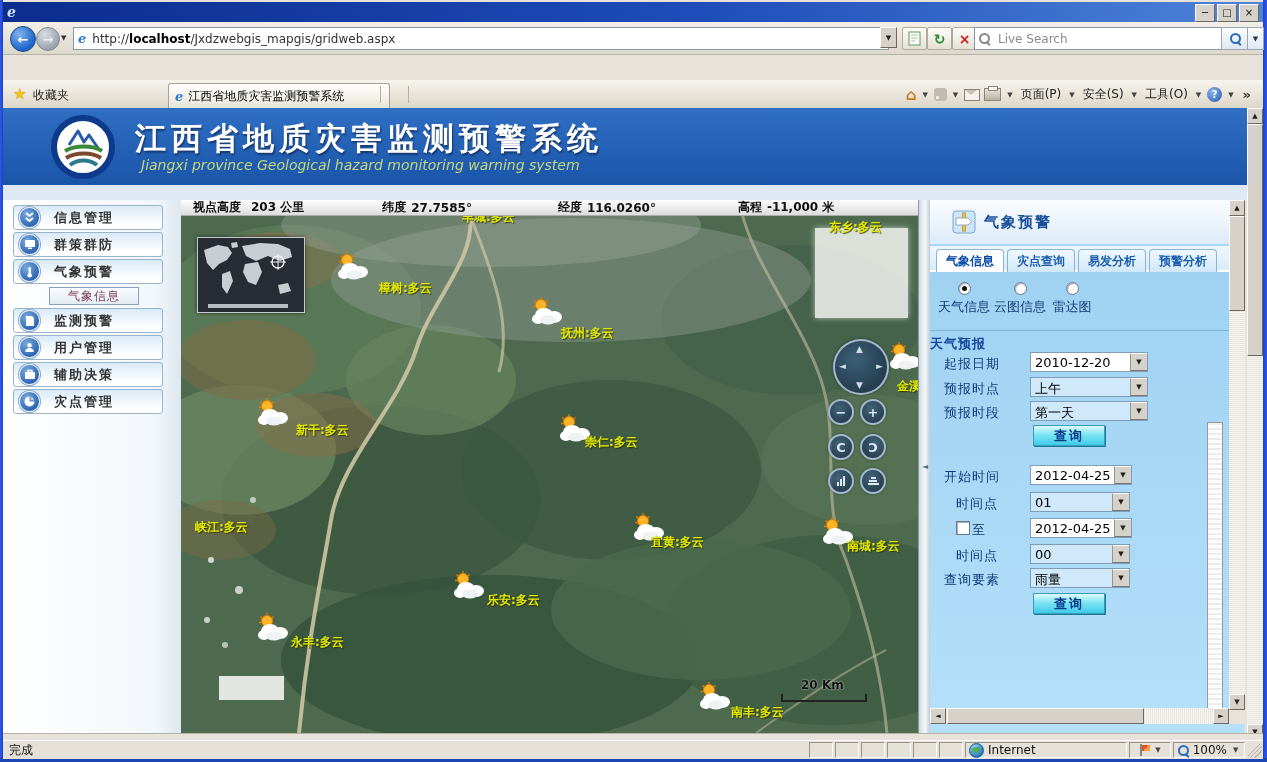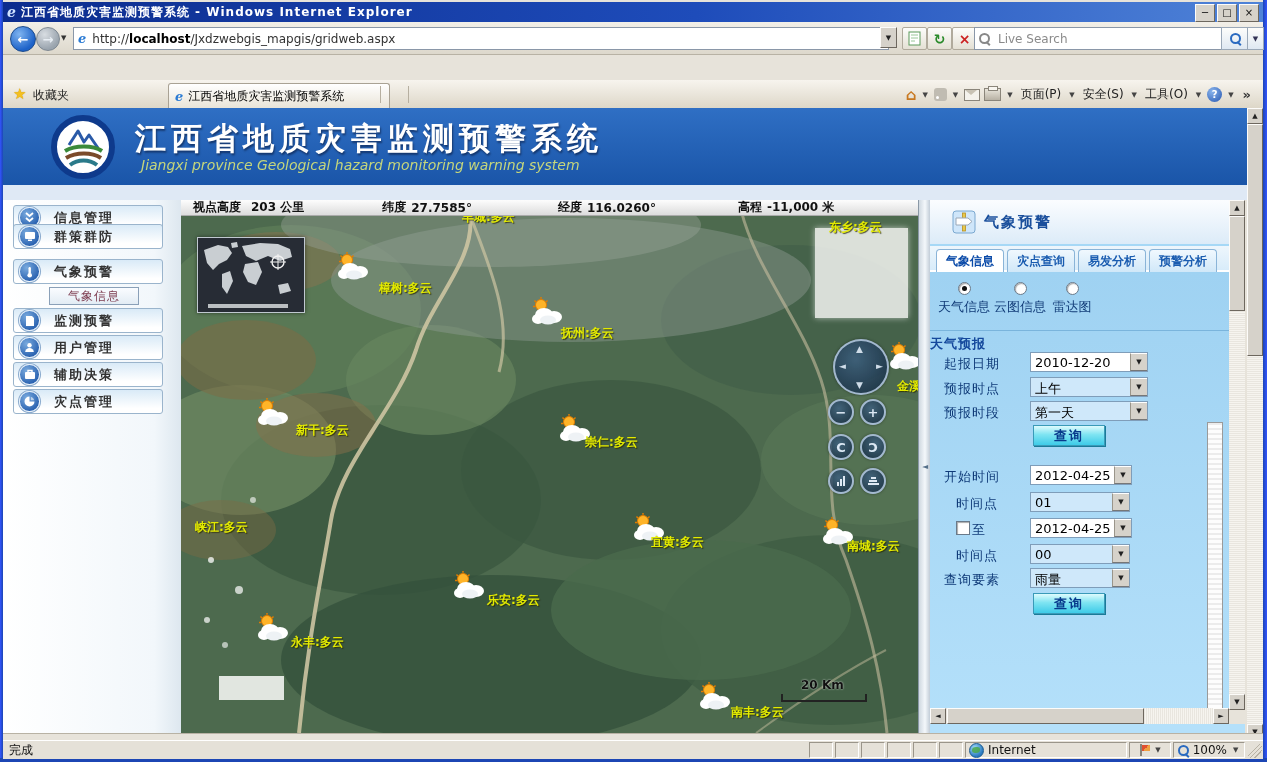--- a/index.html
+++ b/index.html
@@ -140,21 +140,20 @@
 <body>
 
 <div class="screen">
 
   <div class="abs frame-l"></div>
   <div class="abs frame-r"></div>
   <div class="abs frame-b"></div>
 
   <div class="abs" id="titlebar">
     <span class="ie">e</span>
-    <span class="ttl">江西省地质灾害监测预警系统 - Windows Internet Explorer</span>
     <span id="winbtns">
       <span class="winbtn">─</span>
       <span class="winbtn">□</span>
       <span class="winbtn">×</span>
     </span>
   </div>
 
   <div class="abs" id="addrbar">
     <span class="navcirc" id="backbtn">←</span>
     <span class="navcirc" id="fwdbtn">→</span>
@@ -229,21 +228,21 @@
 
   <div class="abs" id="leftcol">
     <div class="sbitem" style="top:5px;">
       <span class="sbicon">
           <svg width="11" height="11" viewBox="0 0 11 11">
             <path d="M2 1 L5.5 4 L9 1 M2 6 L5.5 9 L9 6" fill="none" stroke="#fff" stroke-width="1.8"></path>
           </svg>
         </span>
       <span class="sblabel">信息管理</span>
     </div>
-    <div class="sbitem" style="top:24px;">
+    <div class="sbitem" style="top:32px;">
       <span class="sbicon">
           <svg width="12" height="11" viewBox="0 0 12 11">
             <rect x="1" y="1" width="10" height="7" rx="1" fill="#fff"></rect>
             <rect x="4" y="8.5" width="4" height="1.5" fill="#fff"></rect>
           </svg>
         </span>
       <span class="sblabel">群策群防</span>
     </div>
     <div class="sbitem" style="top:59px;">
       <span class="sbicon">

